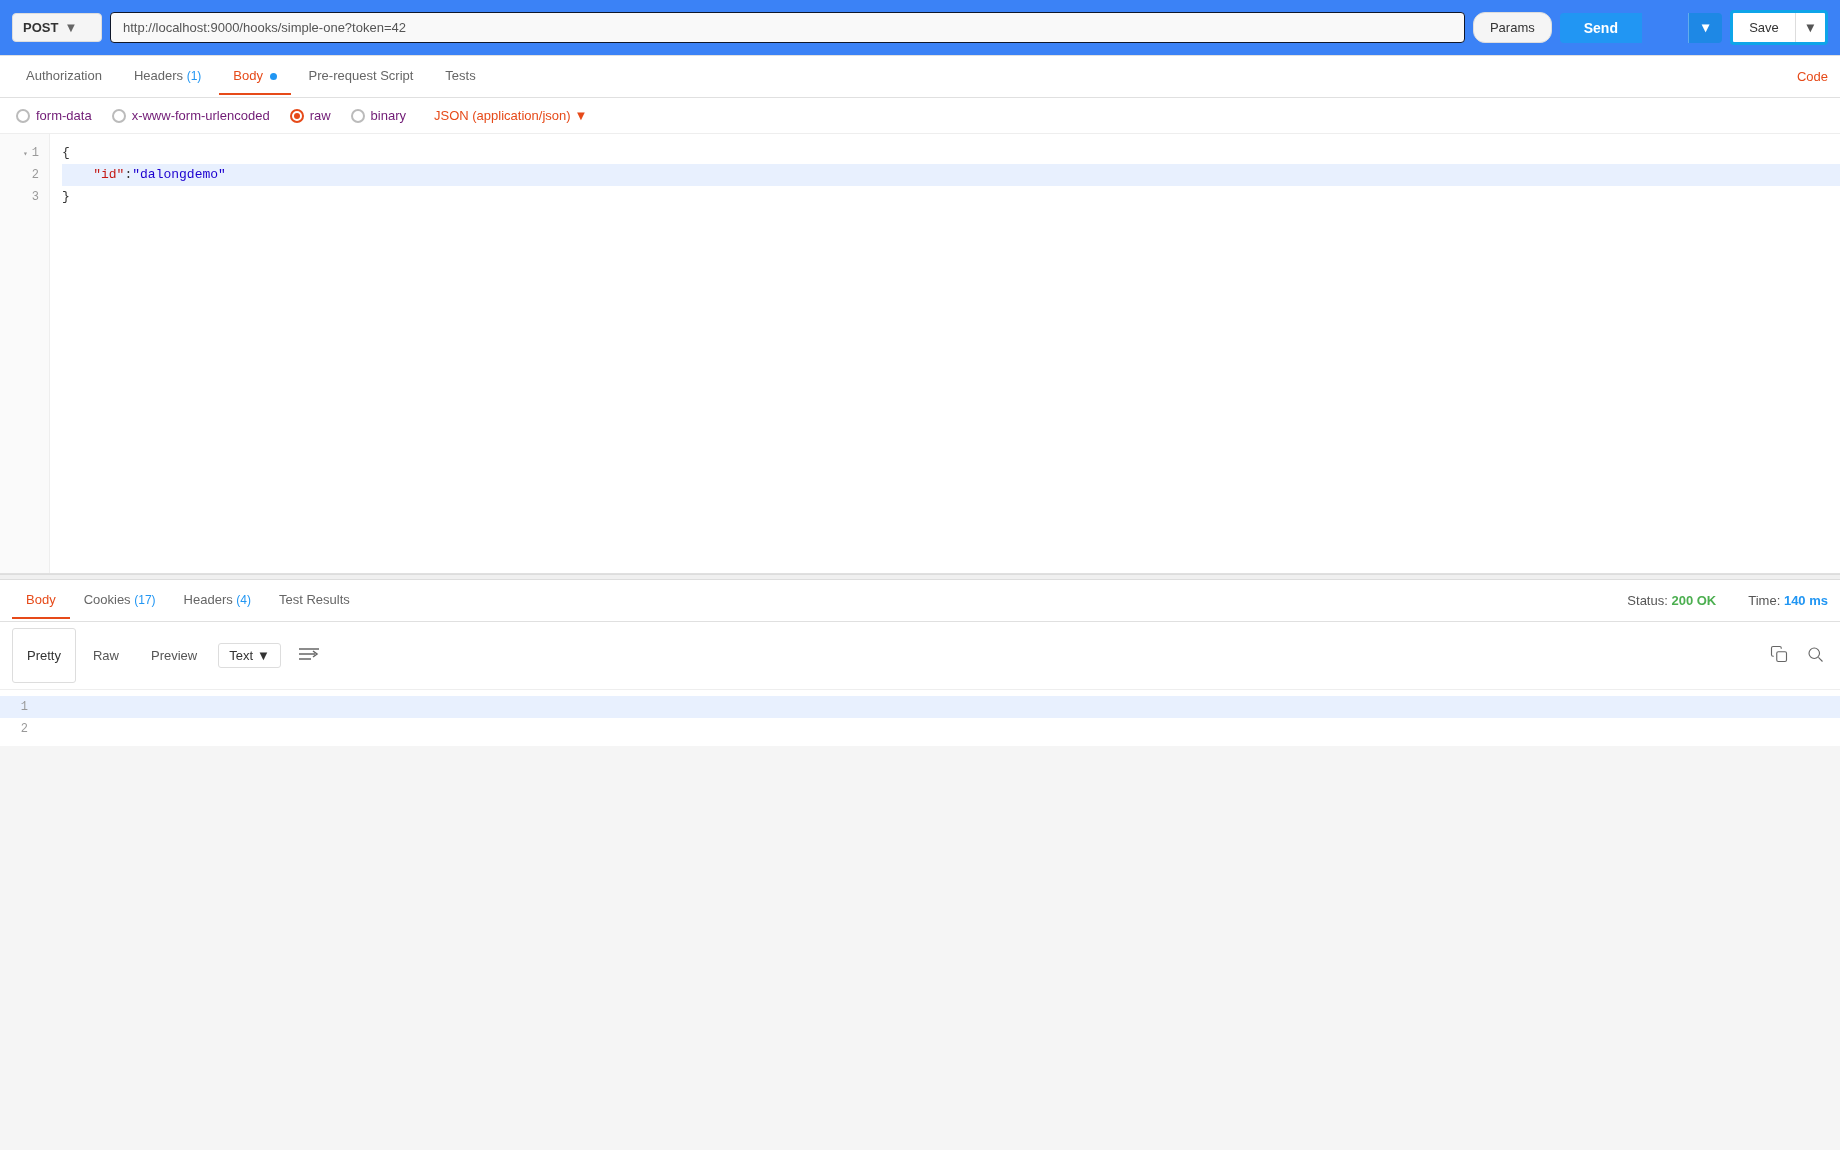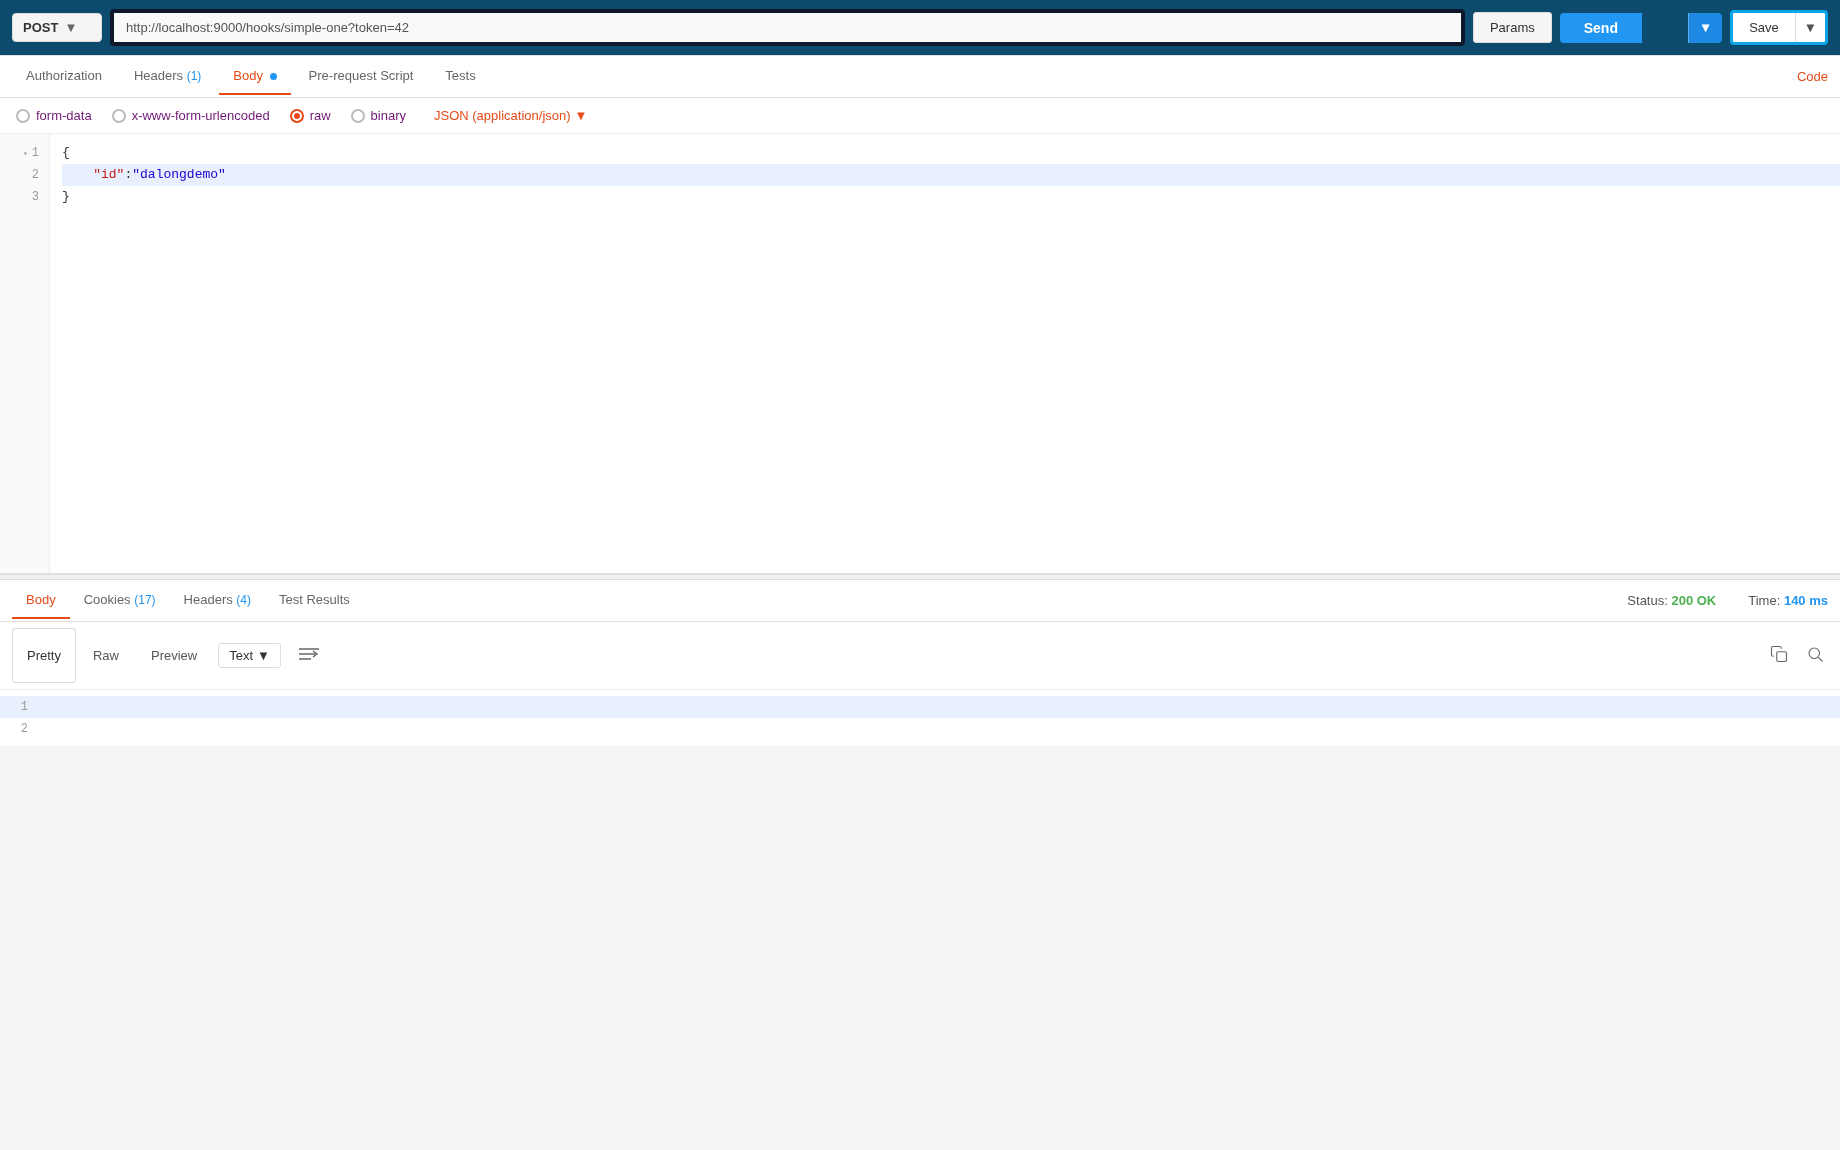--- a/index.html
+++ b/index.html
@@ -7,21 +7,21 @@
       font-family: -apple-system, BlinkMacSystemFont, 'Segoe UI', sans-serif;
       font-size: 13px;
       background: #f5f5f5;
       color: #333;
     }
 
     
     .top-bar {
       display: flex;
       align-items: center;
-      background: #0c4a6e;
+      background: #3b82f6;
       border-bottom: 1px solid #e0e0e0;
       padding: 8px 12px;
       gap: 8px;
       height: 56px;
     }
     .method-select {
       display: flex;
       align-items: center;
       gap: 6px;
       background: #f5f5f5;
@@ -33,31 +33,31 @@
       cursor: pointer;
       color: #333;
       min-width: 90px;
     }
     .method-select .chevron {
       color: #666;
     }
     .url-bar {
       flex: 1;
       background: #f9f9f9;
-      border: 4px solid #0f172a;
+      border: 1px solid #0f172a;
       border-radius: 4px;
       padding: 7px 12px;
       font-size: 13px;
       color: #555;
       outline: none;
     }
     .params-btn {
       background: #f5f5f5;
       border: 1px solid #ddd;
-      border-radius: 3px;
+      border-radius: 12px;
       padding: 7px 16px;
       font-size: 13px;
       cursor: pointer;
       color: #333;
     }
     .send-group {
       display: flex;
       border-radius: 4px;
       overflow: hidden;
       gap: 46px;

